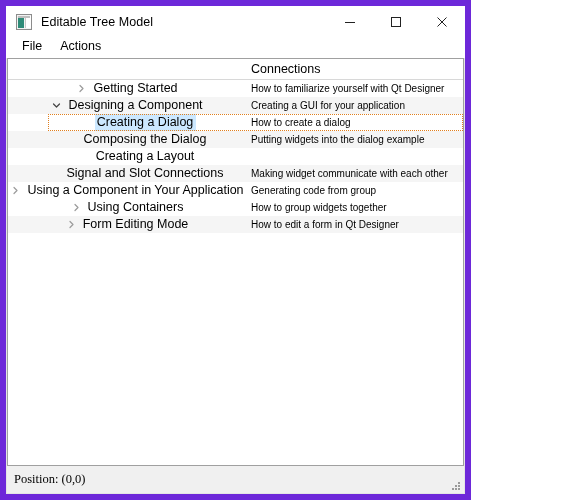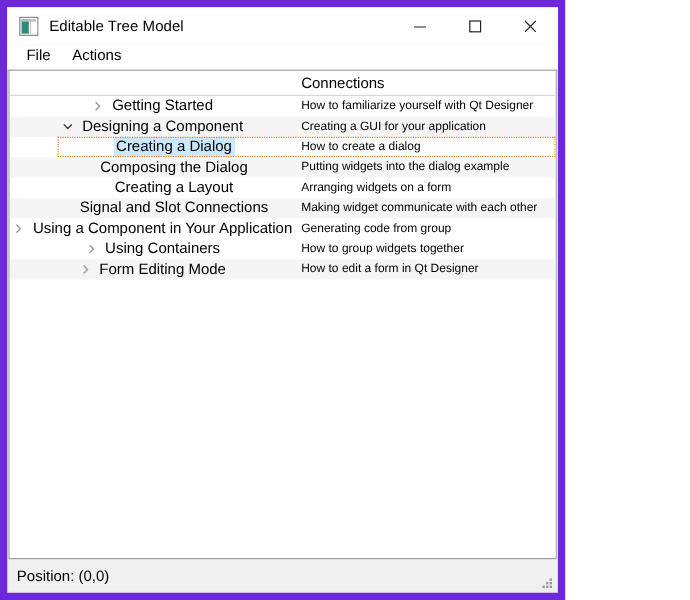--- a/index.html
+++ b/index.html
@@ -229,20 +229,21 @@
   
   #status-bar {
     height: 27px;
     min-height: 27px;
     background: #f0f0f0;
     border-top: 1px solid #a0a0a0;
     display: flex;
     align-items: center;
     position: relative;
     margin: 0 1px 1px 1px;
+    font-family: Liberation Serif, serif;
   }
   #status-text {
     font-size: 12.5px;
     color: #000000;
     padding-left: 7px;
     white-space: nowrap;
   }
   #size-grip {
     position: absolute;
     right: 3px;
@@ -332,21 +333,20 @@
             <span class="title-text">Composing the Dialog</span>
           </div>
           <div class="cell-desc">Putting widgets into the dialog example</div>
         </div>
         <div class="tree-row">
           <div class="cell-title">
             <div class="indent-1"></div>
             <div class="branch"></div>
             <span class="title-text">Creating a Layout</span>
           </div>
-          <div class="cell-desc">Arranging widgets on a form</div>
         </div>
         <div class="tree-row alt">
           <div class="cell-title">
             <div class="indent-1"></div>
             <div class="branch"></div>
             <span class="title-text">Signal and Slot Connections</span>
           </div>
           <div class="cell-desc">Making widget communicate with each other</div>
         </div>
         <div class="tree-row">

